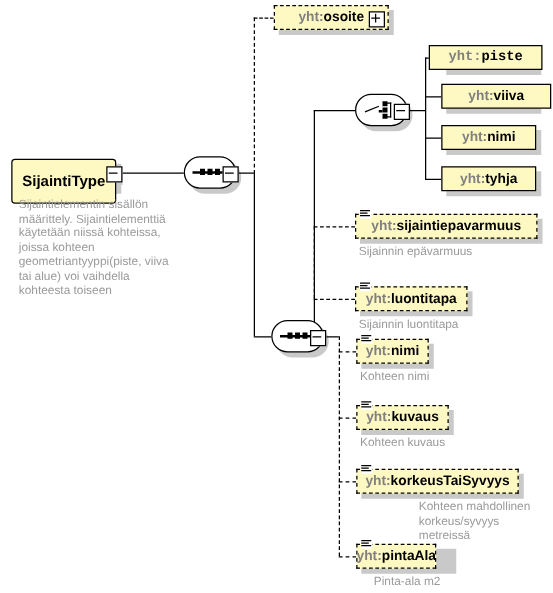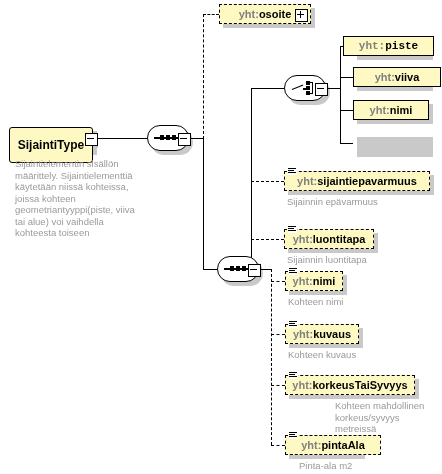--- a/index.html
+++ b/index.html
@@ -364,20 +364,23 @@
   <div class="node elem required" style="left:353px; top:67px; width:88px;">
     <span class="node-label"><span class="ns">yht:</span><span class="nm">viiva</span></span>
   </div>
 
   <div class="shadow" style="left:357px; top:104px; width:76px; height:20px;"></div>
   <div class="node elem required" style="left:353px; top:100px; width:76px;">
     <span class="node-label"><span class="ns">yht:</span><span class="nm">nimi</span></span>
   </div>
 
   <div class="shadow" style="left:357px; top:137px; width:76px; height:20px;"></div>
+  <div class="node elem required" style="left:353px; top:133px; width:76px;">
+    <span class="node-label"><span class="ns">yht:</span><span class="nm">tyhja</span></span>
+  </div>
 
   <div class="shadow" style="left:288px; top:175px; width:146px; height:20px;"></div>
   <div class="node elem optional" style="left:284px; top:171px; width:146px;">
     <span class="node-label"><span class="ns">yht:</span><span class="nm">sijaintiepavarmuus</span></span>
   </div>
   <div class="doc-icon" style="left:288px; top:167px;">
       <i></i>
       <i></i>
       <i></i>
     </div>
@@ -422,21 +425,21 @@
   </div>
   <div class="doc-icon" style="left:289px; top:371px;">
       <i></i>
       <i></i>
       <i></i>
     </div>
   <div class="doc" style="left:288px; top:400px;margin-left:47px;">Kohteen mahdollinen
 korkeus/syvyys metreissä</div>
 
   <div class="shadow" style="left:289px; top:439px; width:76px; height:20px;"></div>
-  <div class="node elem optional" style="left:285px; top:435px; width:96px;">
+  <div class="node elem optional" style="left:285px; top:435px; width:64px;">
     <span class="node-label"><span class="ns">yht:</span><span class="nm">pintaAla</span></span>
   </div>
   <div class="doc-icon" style="left:289px; top:431px;">
       <i></i>
       <i></i>
       <i></i>
     </div>
   <div class="doc" style="left:299px; top:460px;">Pinta-ala m2</div>
 
 </div>

